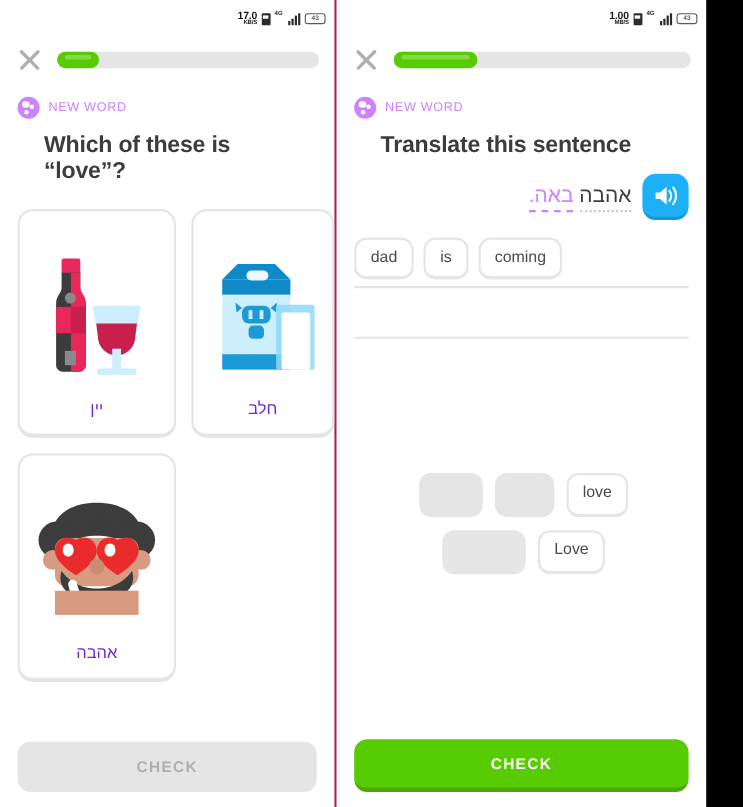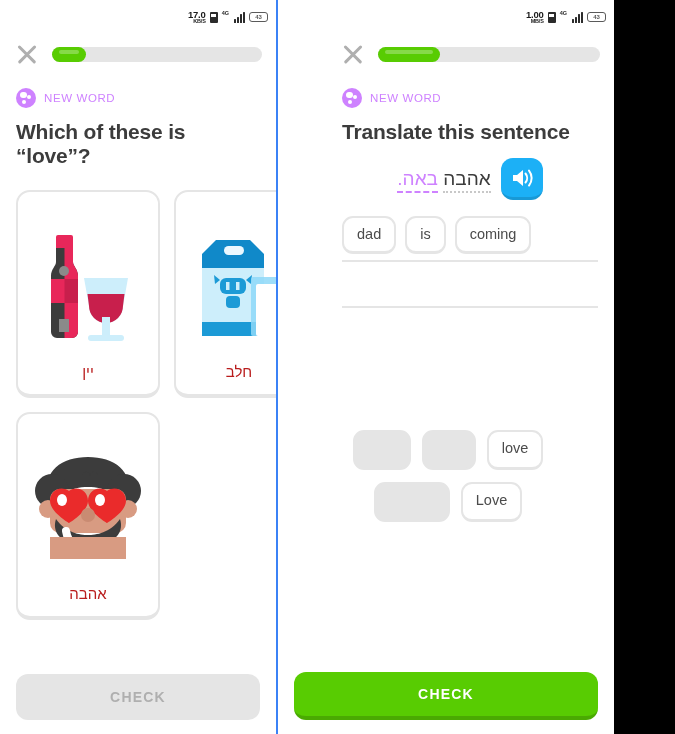--- a/index.html
+++ b/index.html
@@ -9,22 +9,22 @@
     font-family: "Liberation Sans", sans-serif;
     overflow: hidden;
   }
   .screens { display: flex; width: 675px; height: 734px; background:#000; }
   .phone {
     position: relative;
     background: #ffffff;
     height: 734px;
     overflow: hidden;
   }
-  .phone.left  { width: 278px; border-right: 2px solid #3b82f6; }
-  .phone.right { width: 336px; padding-left: 48px; }
+  .phone.left  { width: 306px; border-right: 2px solid #be185d; }
+  .phone.right { width: 336px; }
 
   
   .statusbar {
     height: 30px;
     display: flex;
     align-items: center;
     justify-content: flex-end;
     padding: 4px 8px 0 0;
     gap: 4px;
   }
@@ -79,53 +79,53 @@
   .nw-circle .d1 { position:absolute; width:6.5px; height:6.5px; border-radius:50%; background:#fff; left:4px; top:3.5px; }
   .nw-circle .d2 { position:absolute; width:4px; height:4px; border-radius:50%; background:#fff; left:11px; top:6.5px; }
   .nw-circle .d3 { position:absolute; width:4px; height:4px; border-radius:50%; background:#fff; left:6px; top:11.5px; }
   .nw-label {
     color:#ce82ff; font-weight:normal; font-size: 11.5px; letter-spacing: 0.6px;
   }
 
   
   .prompt {
     padding: 12px 16px 0 16px;
-    font-size: 21px; font-weight: bold; color:#3c3c3c; letter-spacing: -0.2px;
+    font-size: 21px; font-weight: bold; color:#3c3c3c; letter-spacing: -0.2px; margin-left: 24px;
   }
 
   
   .choice-grid {
     display: grid; grid-template-columns: 1fr 1fr; gap: 14px;
     padding: 22px 16px 0 16px;
   }
   .choice-card {
     background:#fff; border: 2px solid #e5e5e5; border-bottom-width: 4px;
     border-radius: 14px; height: 208px;
     display:flex; flex-direction: column; align-items:center; justify-content: space-between;
     padding: 18px 8px 10px 8px; cursor:pointer;
   }
   .choice-art { flex:1 1 auto; display:flex; align-items:center; justify-content:center; width:100%; }
-  .choice-label { font-size: 15px; color:#b91c1c; padding-bottom: 4px; direction: rtl; }
+  .choice-label { font-size: 15px; color:#6d28d9; padding-bottom: 4px; direction: rtl; }
 
   
   .footer { position:absolute; left:0; right:0; bottom: 0; padding: 0 16px 14px 16px; }
   .check-btn {
     width: 100%; height: 46px; border-radius: 12px;
     display:flex; align-items:center; justify-content:center;
     font-weight:bold; font-size: 14px; letter-spacing: 1.2px; cursor:pointer;
     border: none;
   }
   .check-btn.disabled { background:#e5e5e5; color:#afafaf; }
   .check-btn.active {
     background:#58cc02; color:#fff; border-bottom: 4px solid #4aaa02; height: 48px;
   }
 
   
   .sentence-row {
-    display:flex; align-items:center; justify-content:center; gap: 10px;
+    display:flex; align-items:center; justify-content:flex-end; gap: 10px;
     padding: 14px 16px 0 16px;
   }
   .hebrew-text {
     direction: rtl; font-size: 19px; color:#3c3c3c; white-space:nowrap;
   }
   .hw { position:relative; padding-bottom: 2px; }
   .hw.normal { color:#3c3c3c; border-bottom: 2px dotted #c8c8c8; }
   .hw.newword-token { color:#ce82ff; border-bottom: 2px dashed #ce82ff; }
   .speaker-btn {
     width: 42px; height: 42px; border-radius: 12px; background:#1cb0f6;

